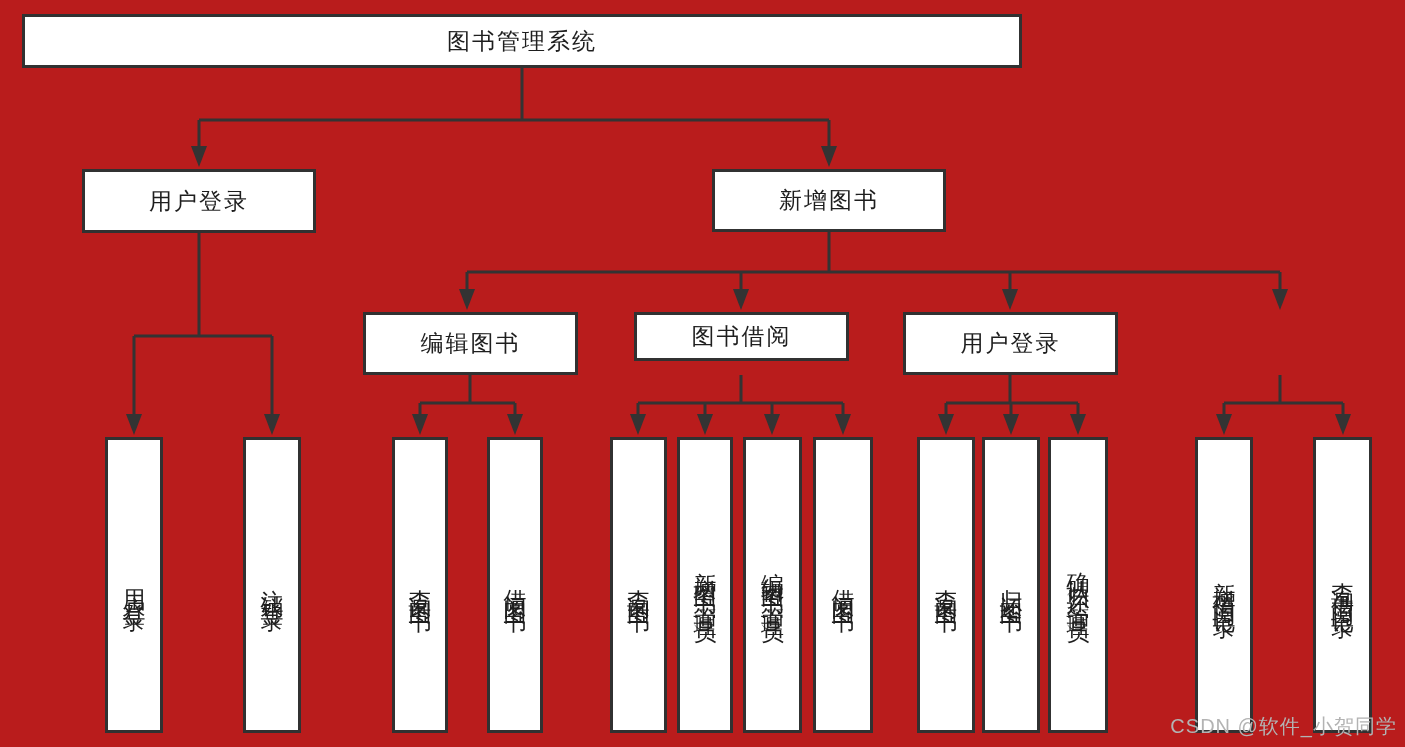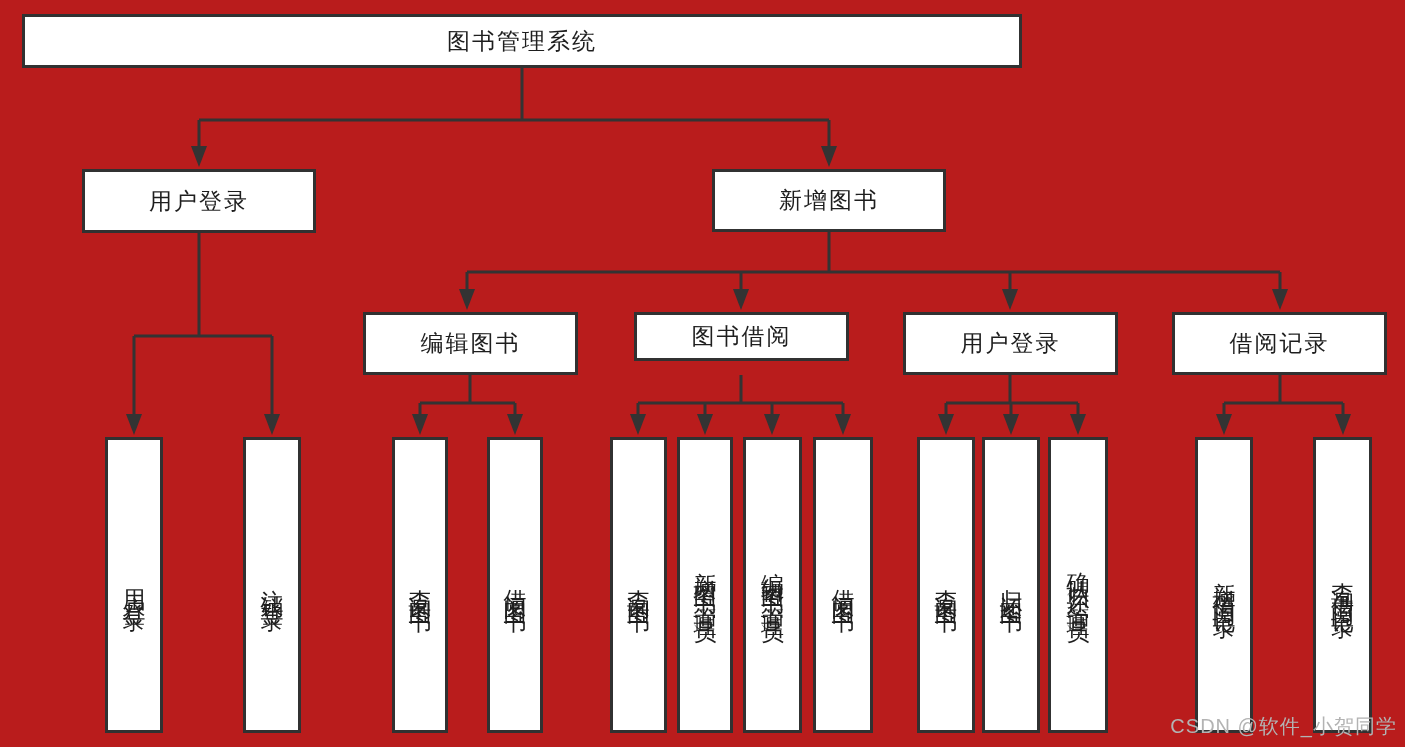--- a/index.html
+++ b/index.html
@@ -99,23 +99,20 @@
 
   <div class="node h" style="left:363px;top:312px;width:215px;height:63px">
     <span class="label">编辑图书</span>
   </div>
   <div class="node h" style="left:634px;top:312px;width:215px;height:49px">
     <span class="label">图书借阅</span>
   </div>
   <div class="node h" style="left:903px;top:312px;width:215px;height:63px">
     <span class="label">用户登录</span>
   </div>
-  <div class="node h" style="left:1172px;top:312px;width:215px;height:63px">
-    <span class="label">借阅记录</span>
-  </div>
 
   <div class="node v" style="left:105px;top:437px;width:58px;height:296px">
     <span class="label">用户登录</span>
   </div>
   <div class="node v" style="left:243px;top:437px;width:58px;height:296px">
     <span class="label">注销登录</span>
   </div>
 
   <div class="node v" style="left:392px;top:437px;width:56px;height:296px">
     <span class="label">查询图书</span>

